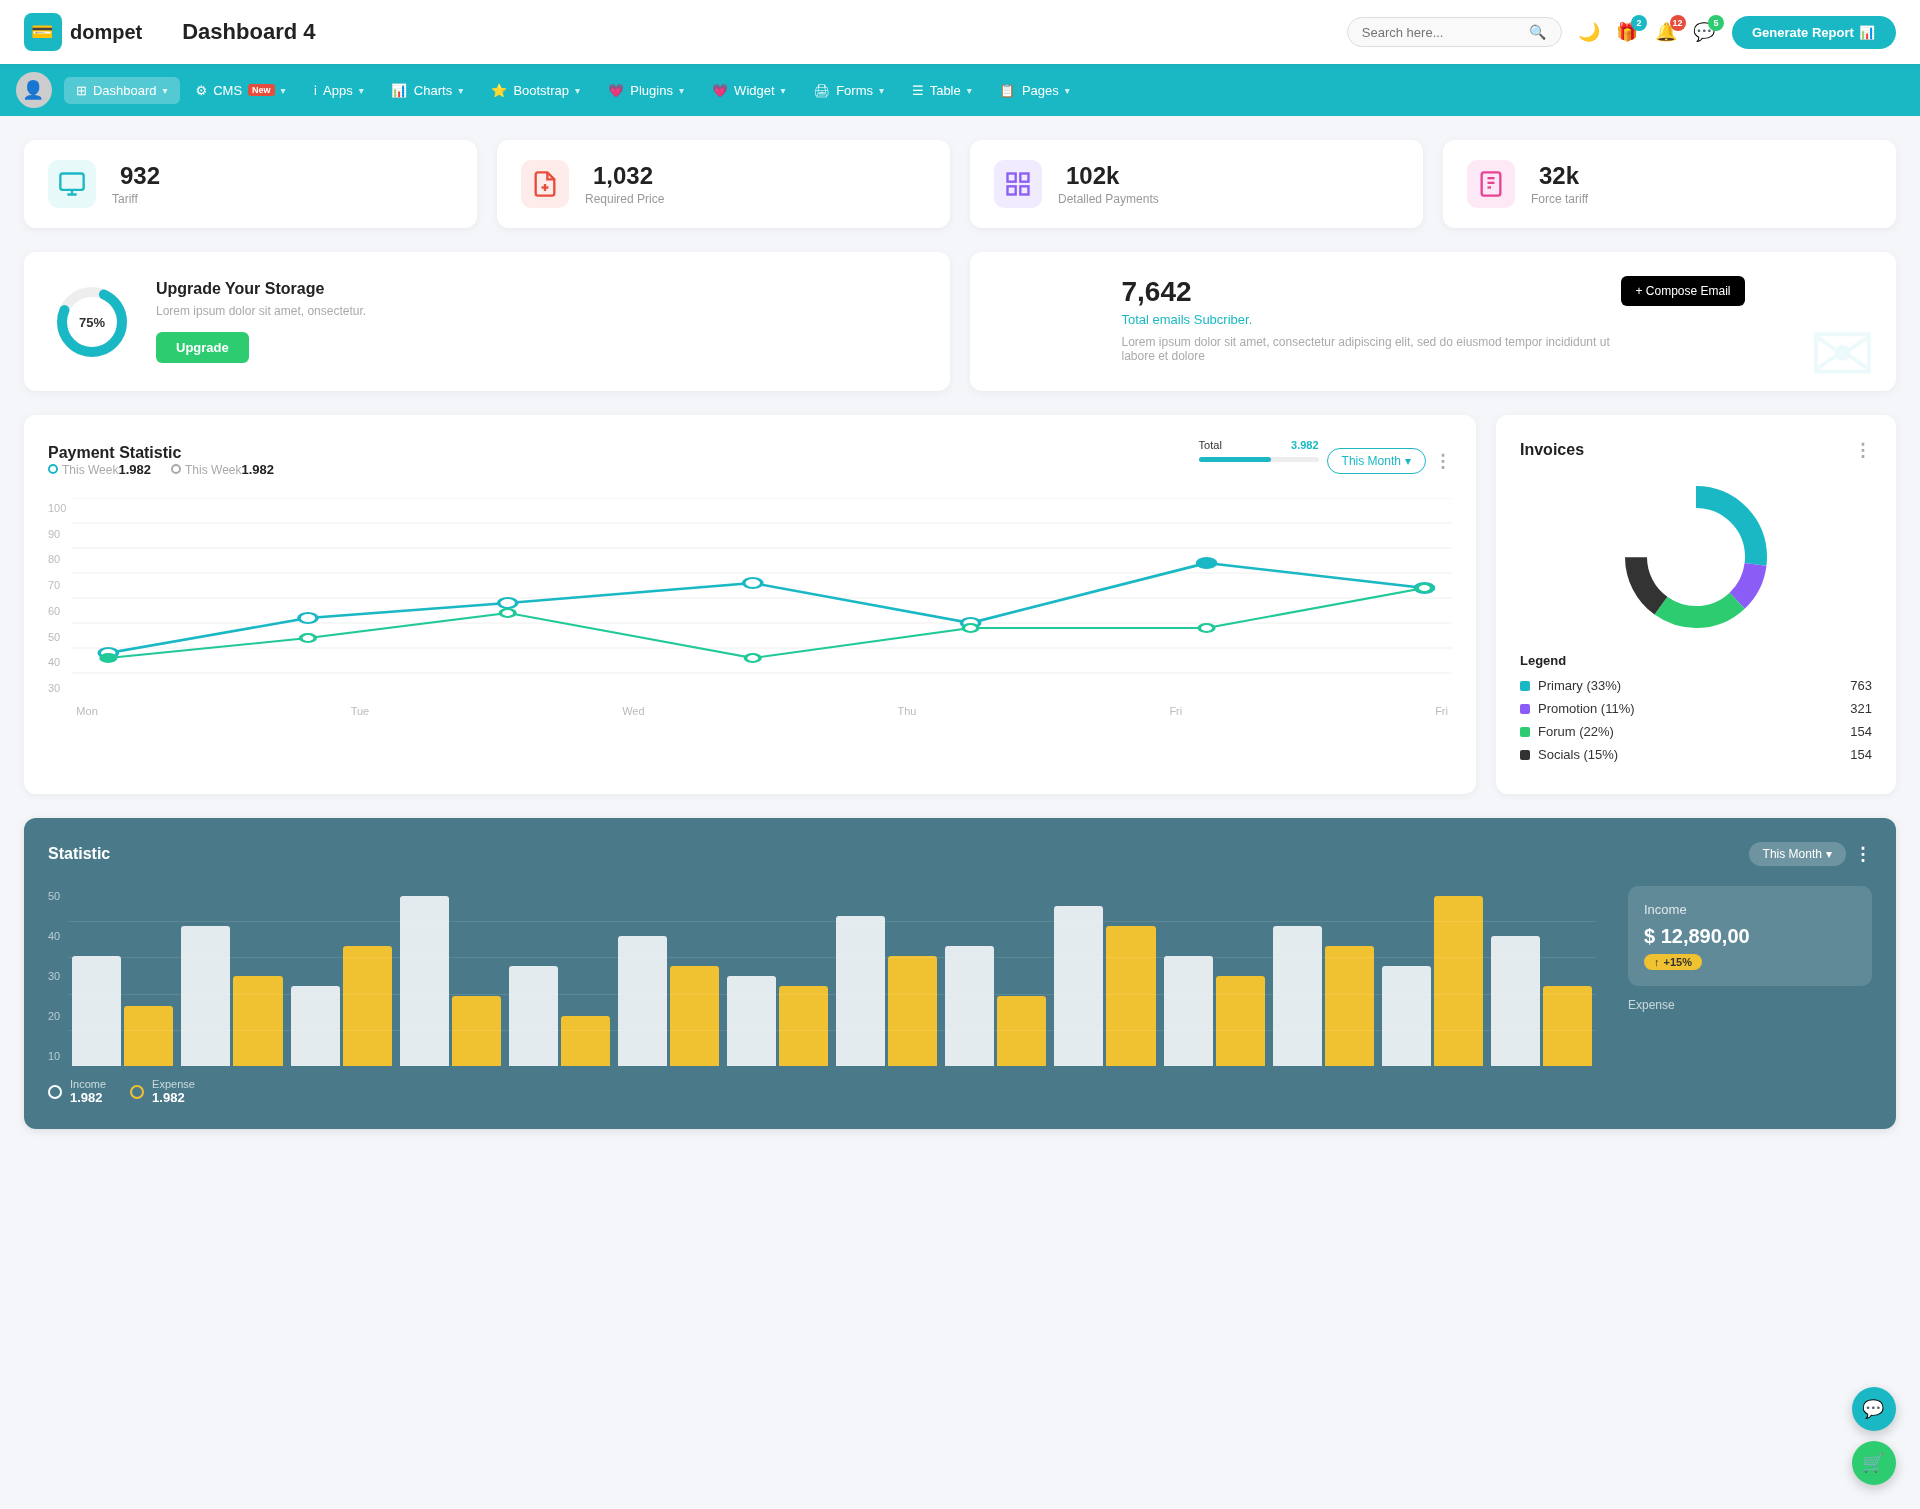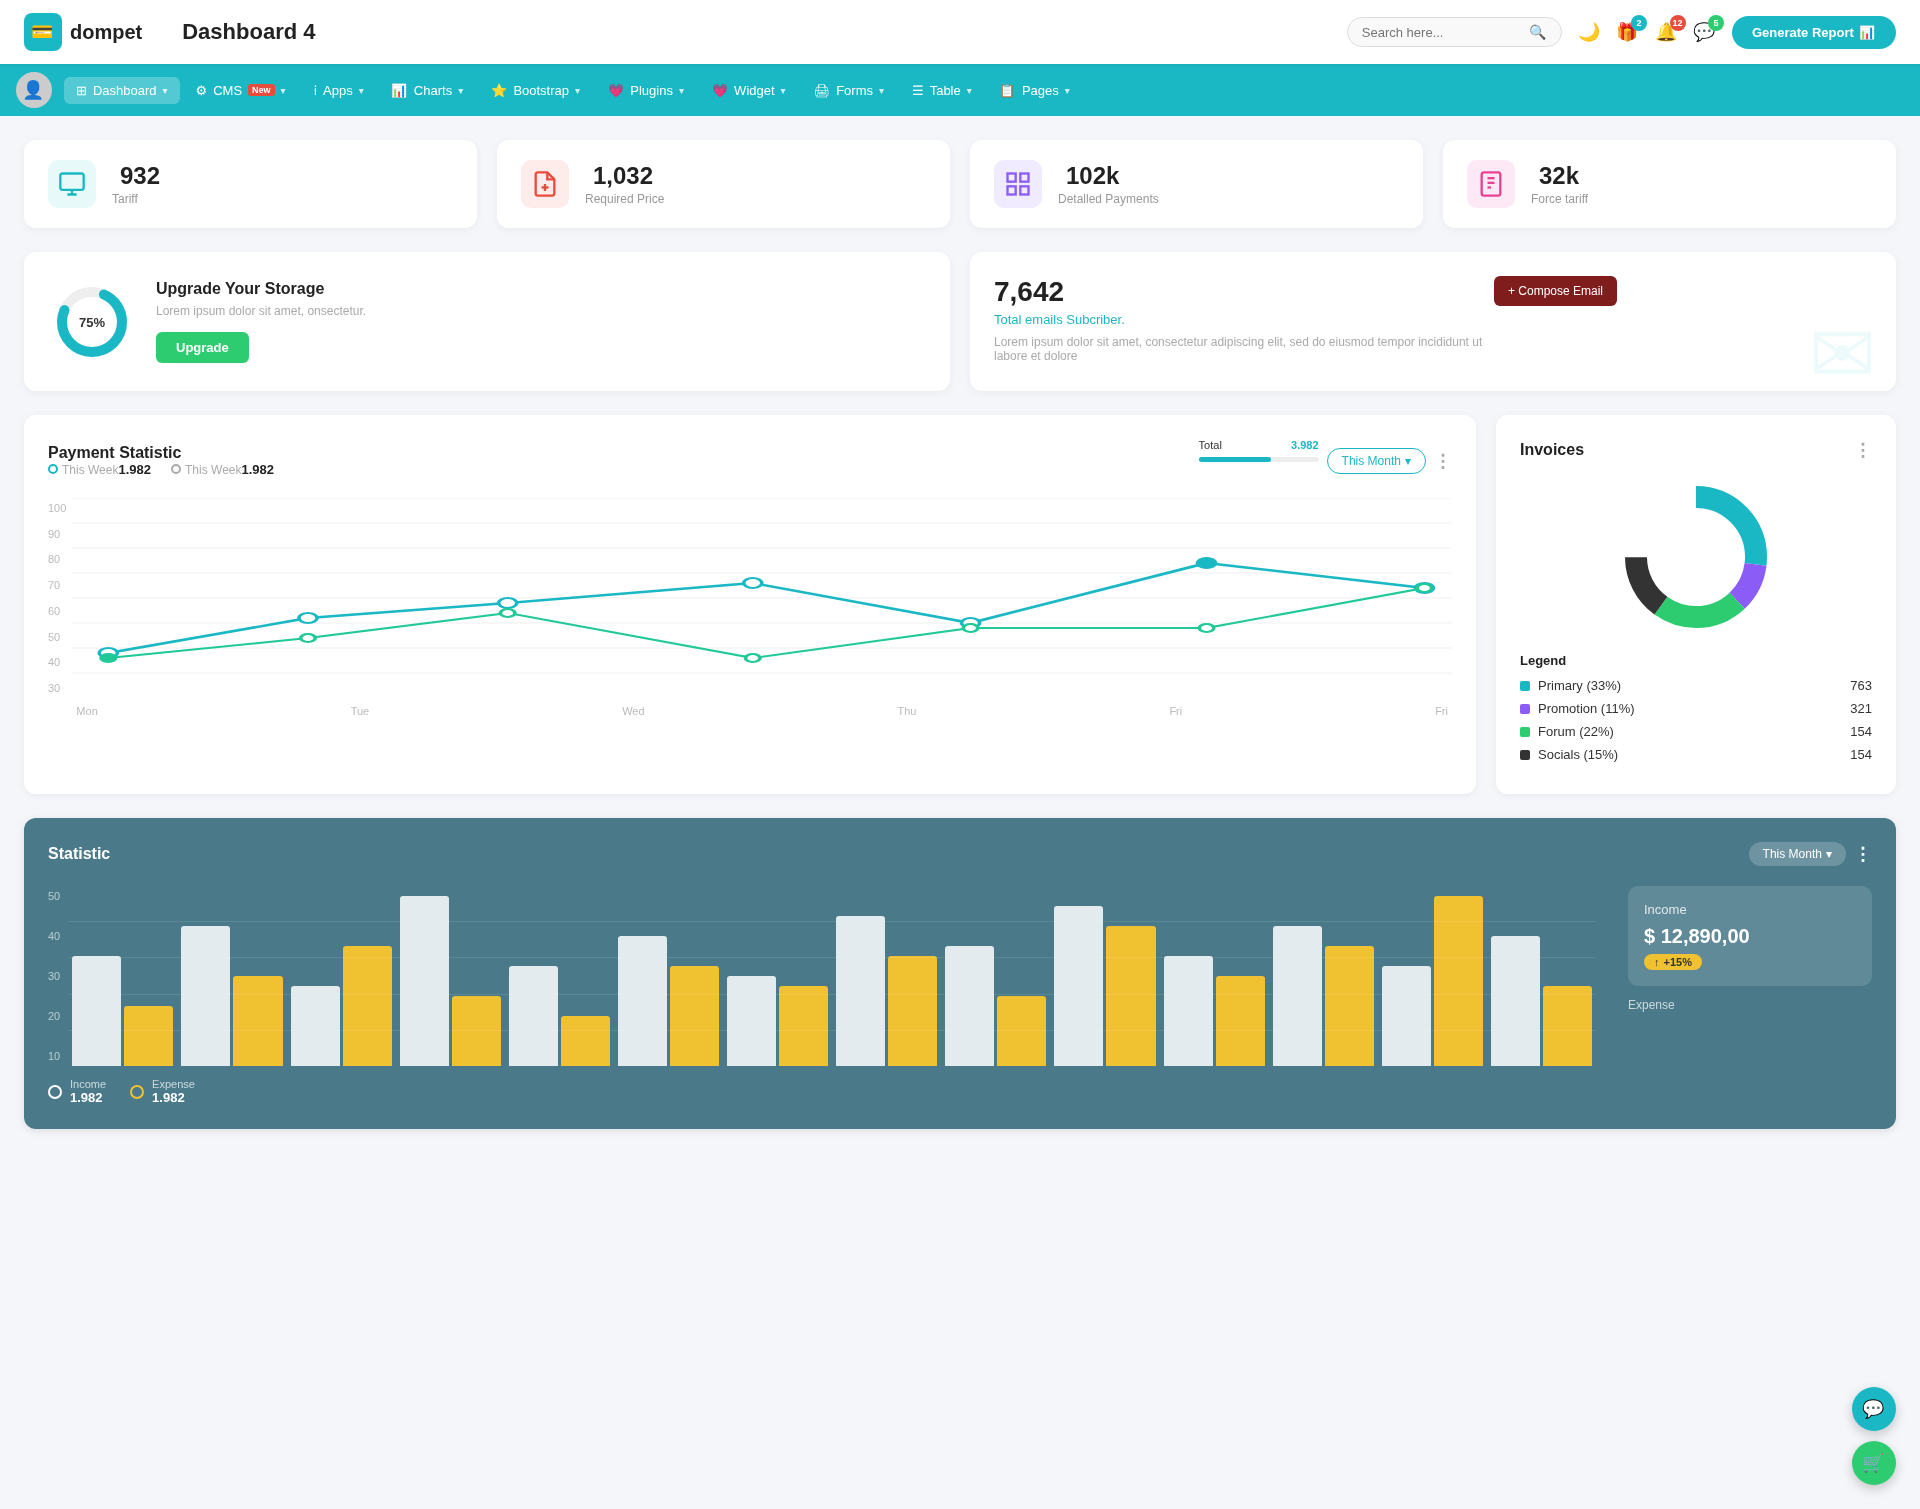--- a/index.html
+++ b/index.html
@@ -45,25 +45,25 @@
     
     .middle-row { display: grid; grid-template-columns: 1fr 1fr; gap: 20px; margin-bottom: 24px; }
     .upgrade-card { background: #fff; border-radius: 12px; padding: 28px; display: flex; align-items: center; gap: 24px; box-shadow: 0 2px 8px rgba(0,0,0,0.05); }
     .donut-wrap { position: relative; width: 80px; height: 80px; flex-shrink: 0; }
     .donut-label { position: absolute; top: 50%; left: 50%; transform: translate(-50%, -50%); font-size: 13px; font-weight: 700; color: #333; }
     .upgrade-text h3 { font-size: 16px; font-weight: 700; color: #222; margin-bottom: 6px; }
     .upgrade-text p { font-size: 12px; color: #aaa; margin-bottom: 14px; }
     .upgrade-btn { background: #2ecc71; color: #fff; border: none; border-radius: 6px; padding: 8px 20px; font-size: 13px; cursor: pointer; font-weight: 600; }
 
     .email-card { background: #fff; border-radius: 12px; padding: 24px; box-shadow: 0 2px 8px rgba(0,0,0,0.05); position: relative; overflow: hidden; }
-    .email-card-header { display: flex; justify-content: flex-start; align-items: flex-start; }
+    .email-card-header { display: flex; justify-content: center; align-items: flex-start; }
     .email-count { font-size: 28px; font-weight: 700; color: #222; }
     .email-subtitle { font-size: 13px; color: #1ab8c4; margin: 4px 0 8px; }
     .email-desc { font-size: 12px; color: #aaa; max-width: 500px; }
-    .compose-btn { background: #7f1d1d; color: #fff; border: none; border-radius: 6px; padding: 8px 14px; font-size: 12px; cursor: pointer; white-space: nowrap; }
+    .compose-btn { background: #000000; color: #fff; border: none; border-radius: 6px; padding: 8px 14px; font-size: 12px; cursor: pointer; white-space: nowrap; }
     .email-icon-bg { position: absolute; bottom: -10px; right: 20px; font-size: 80px; color: #e8f9fa; opacity: 0.8; }
 
     
     .chart-row { display: grid; grid-template-columns: 1fr 400px; gap: 20px; margin-bottom: 24px; }
     .chart-card { background: #fff; border-radius: 12px; padding: 24px; box-shadow: 0 2px 8px rgba(0,0,0,0.05); }
     .chart-header { display: flex; align-items: center; justify-content: space-between; margin-bottom: 16px; }
     .chart-title { font-size: 16px; font-weight: 700; color: #222; }
     .chart-legend { display: flex; gap: 20px; }
     .legend-dot { width: 10px; height: 10px; border-radius: 50%; display: inline-block; margin-right: 4px; }
     .legend-item { font-size: 12px; color: #aaa; display: flex; align-items: center; flex-direction: row; }

